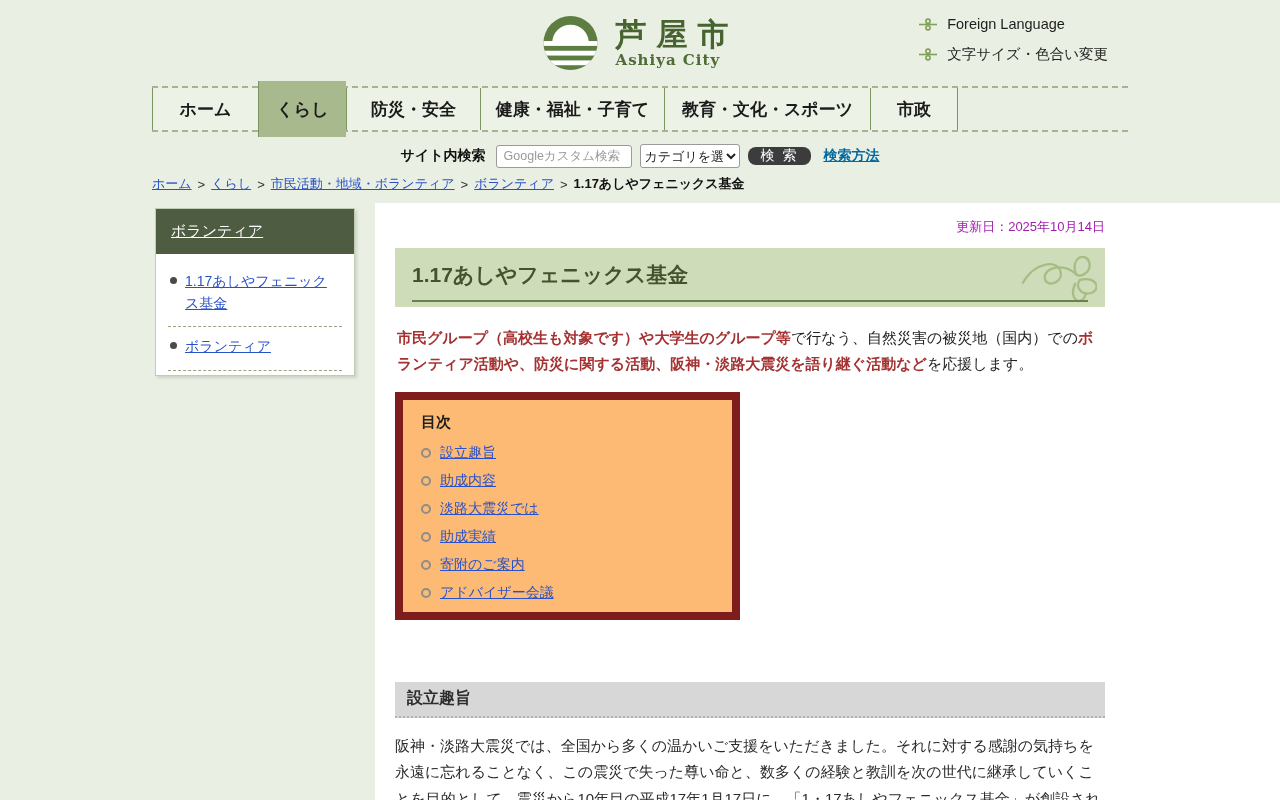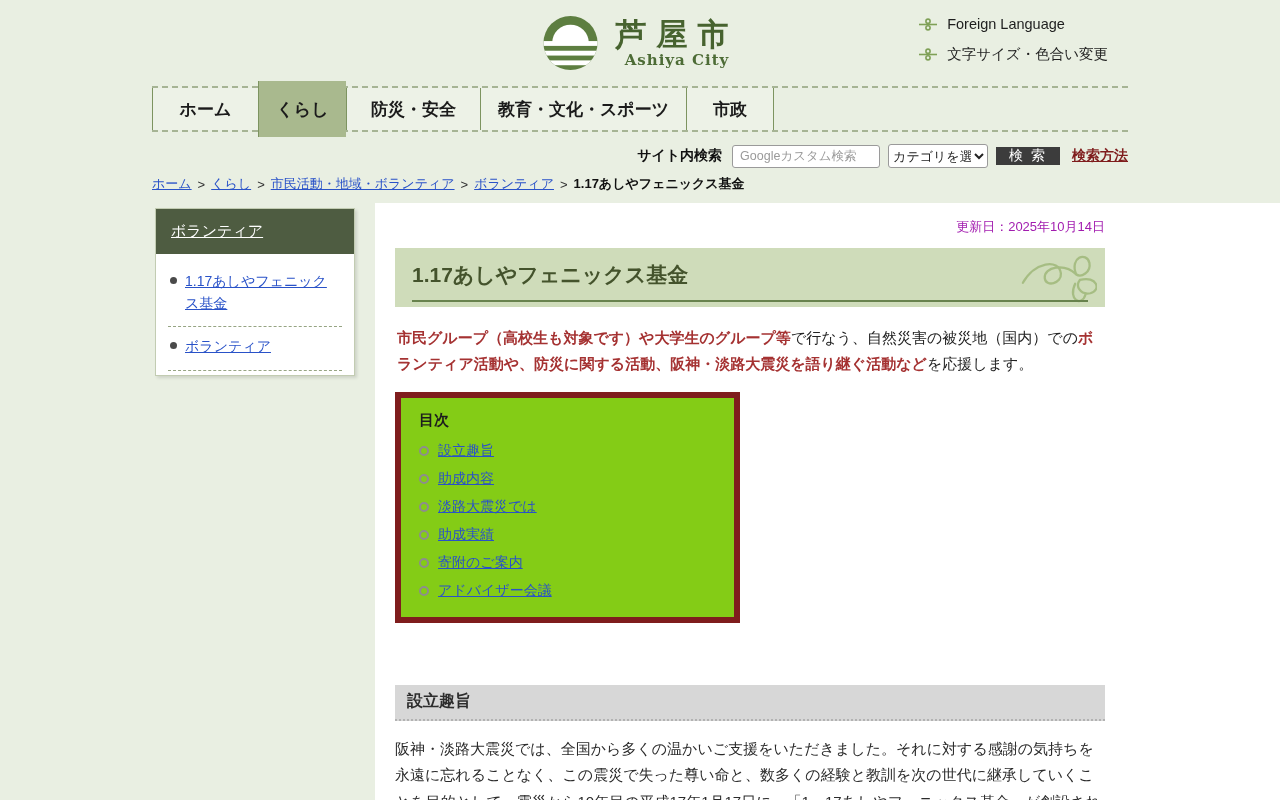--- a/index.html
+++ b/index.html
@@ -17,21 +17,21 @@
     display:flex; align-items:center; gap:16px;
   }
   .logo-icon svg { display:block; }
   .city-name {
     font-family:"DejaVu Serif","Liberation Serif",serif;
     font-size:31px; font-weight:bold; color:#47632f; letter-spacing:10px;
     line-height:1.1;
   }
   .city-name-en {
     font-family:"DejaVu Serif","Liberation Serif",serif;
-    font-size:15px; font-weight:bold; color:#4d6c36; text-align:center;
+    font-size:15px; font-weight:bold; color:#4d6c36; 
     letter-spacing:1px;
   }
   .header-links { position:absolute; right:172px; top:16px; }
   .header-link {
     display:flex; align-items:center; gap:9px; margin-bottom:13px;
     font-size:14.5px; color:#1e1e1e; text-decoration:none;
   }
   .header-link .li-icon { display:inline-flex; }
 
   
@@ -46,38 +46,38 @@
     background:#edf2e7; border-left:1px solid #7d9460;
     cursor:pointer; white-space:nowrap;
   }
   .nav-item:last-child { border-right:1px solid #7d9460; }
   .nav-item.active {
     background:#a9b98e; margin:-7px 0; position:relative; z-index:1;
   }
 
   
   .search-row {
-    width:976px; margin:12px auto 0; display:flex; justify-content:flex-end;
+    width:976px; margin:12px auto 0; display:flex; justify-content:center;
     align-items:center; gap:8px; font-size:14px;
   }
   .search-label { font-weight:bold; color:#111; margin-right:2px; }
   .search-input {
-    width:148px; height:23px; border:1px solid #9a9a9a; border-radius:3px;
+    width:136px; height:23px; border:1px solid #9a9a9a; border-radius:3px;
     padding:8px 7px; font-size:12.5px; background:#fff; color:#333;
   }
   .search-input::placeholder { color:#9a9a9a; }
   .search-select {
     height:24px; width:100px; font-size:13px; border:1px solid #9a9a9a;
     border-radius:3px; background:#fff; color:#222;
   }
   .search-button {
-    background:#3c3c3c; color:#fff; border:none; border-radius:0;
+    background:#3c3c3c; color:#fff; border:none; border-radius:8px;
     font-size:14px; padding:0 13px; letter-spacing:2px; cursor:pointer;
   }
-  .search-help { color:#7f1d1d; font-weight:600; text-decoration:underline; margin-left:4px; }
+  .search-help { color:#0369a1; font-weight:600; text-decoration:underline; margin-left:4px; }
 
   
   .breadcrumb {
     width:976px; margin:7px auto 0; font-size:13px; color:#222;
     display:flex; align-items:center; flex-wrap:wrap;
   }
   .bc-link { color:#2952c8; text-decoration:underline; }
   .bc-sep { margin:0 6px; color:#333; }
   .bc-current { color:#111; font-weight:600; }
 
@@ -116,22 +116,22 @@
     font-size:21px; font-weight:bold; color:#44532c;
     padding-bottom:11px; border-bottom:2px solid #68824d;
     position:relative; z-index:1;
   }
   .ornament { position:absolute; right:8px; top:2px; z-index:0; }
 
   .intro { font-size:15px; line-height:1.72; color:#222; margin:0 2px 15px; }
   .intro .em { color:#a53232; font-weight:bold; }
 
   .toc-box {
-    width:345px; border:6px solid #7f1d1d; background:#84cc16;
-    padding:13px 18px 12px; margin-bottom:62px;
+    width:345px; border:8px solid #7f1d1d; background:#fdba74;
+    padding:13px 18px 5px; margin-bottom:62px;
   }
   .toc-title { font-size:15px; font-weight:bold; color:#1d1d1d; margin-bottom:7px; }
   .toc-list { list-style:none; }
   .toc-list li { display:flex; align-items:center; gap:9px; padding:5px 0; }
   .toc-bullet {
     width:10px; height:10px; border:2px solid #8d8d8d; border-radius:50%;
     background:transparent; flex:none;
   }
   .toc-list a { color:#2952c8; font-size:14px; text-decoration:underline; }
 
@@ -190,20 +190,21 @@
       </span>
       <span>文字サイズ・色合い変更</span>
     </a>
   </div>
 </div>
 
 <div class="nav">
     <div class="nav-item" style="width: 106px;">ホーム</div>
     <div class="nav-item active" style="width: 88px;">くらし</div>
     <div class="nav-item" style="width: 134px;">防災・安全</div>
+    <div class="nav-item" style="width: 184px;">健康・福祉・子育て</div>
     <div class="nav-item" style="width: 206px;">教育・文化・スポーツ</div>
     <div class="nav-item" style="width: 88px;">市政</div>
   </div>
 
 <div class="search-row">
   <span class="search-label">サイト内検索</span>
   <input class="search-input" type="text" placeholder="Googleカスタム検索" style="">
   <select class="search-select">
     <option>カテゴリを選択</option>
   </select>

